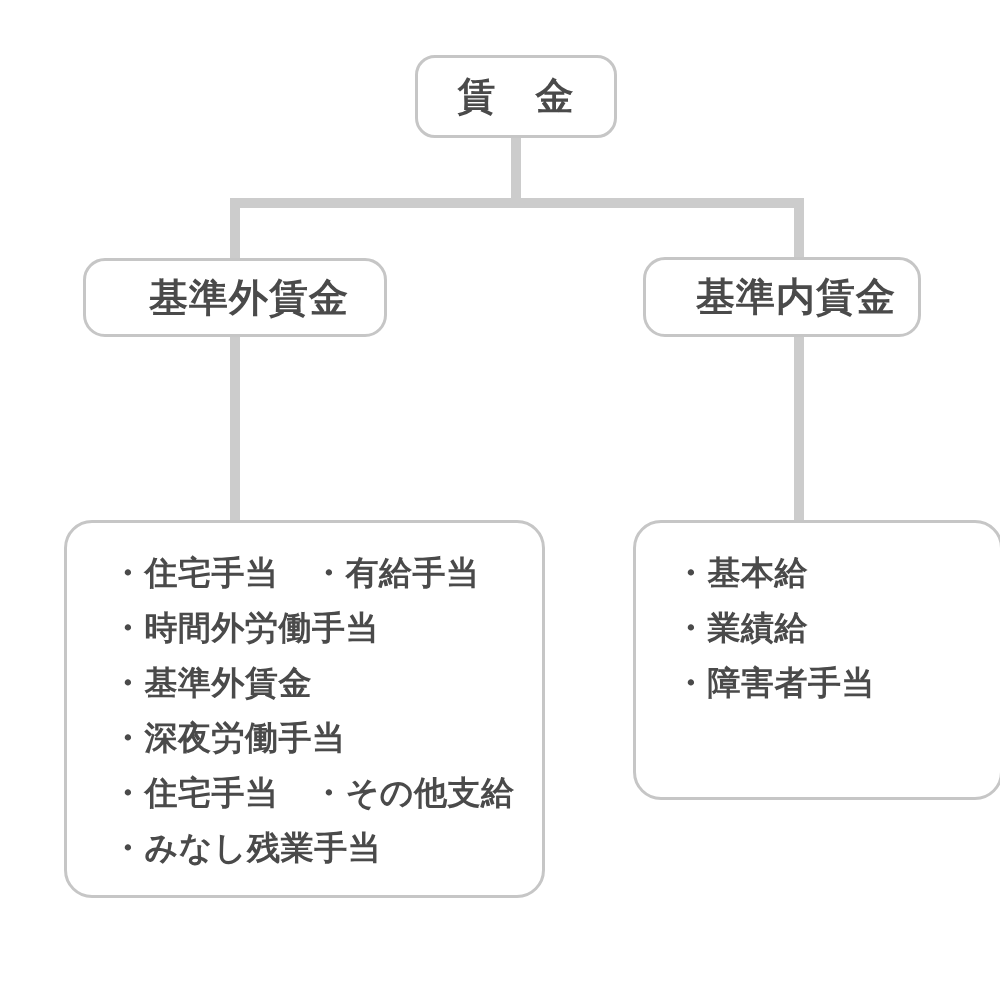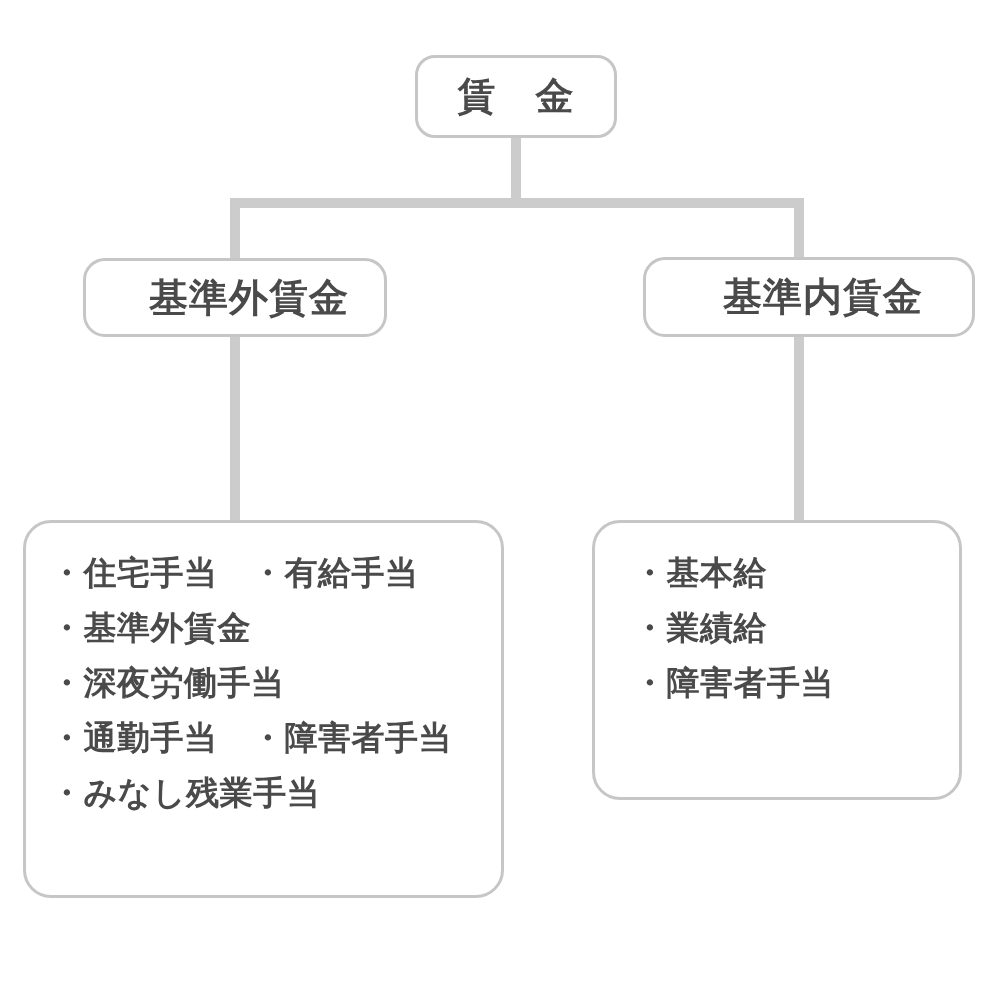--- a/index.html
+++ b/index.html
@@ -44,28 +44,29 @@
     font-size: 39px; font-weight: bold;
     letter-spacing: 1px;
     padding-left: 28px;
   }
   .node-title-left {
     left: 83px; top: 258px;
     width: 304px; height: 79px;
   }
   .node-title-right {
     left: 643px; top: 257px;
-    width: 332px; height: 80px;
+    width: 278px; height: 80px;
   }
   .node-list {
     border-radius: 28px;
-    padding: 22px 10px 0 24px;
+    padding: 22px 10px 0 44px;
     font-size: 33px; font-weight: bold;
     line-height: 55px;
     letter-spacing: 0.5px;
+    margin-left: 41px;
   }
   .node-list-left {
     left: 23px; top: 520px;
     width: 481px; height: 378px;
   }
   .node-list-right {
     left: 592px; top: 520px;
     width: 370px; height: 280px;
     padding-left: 38px;
   }
@@ -99,23 +100,24 @@
   <div class="node node-title node-title-left">
     <span>基準外賃金</span>
   </div>
 
   <div class="node node-title node-title-right">
     <span>基準内賃金</span>
   </div>
 
   <div class="node node-list node-list-left">
     <div class="list-item">・住宅手当　・有給手当</div>
+    <div class="list-item">・時間外労働手当</div>
     <div class="list-item">・基準外賃金</div>
     <div class="list-item">・深夜労働手当</div>
-    <div class="list-item">・通勤手当　・障害者手当</div>
+    <div class="list-item">・住宅手当　・その他支給</div>
     <div class="list-item">・みなし残業手当</div>
   </div>
 
   <div class="node node-list node-list-right">
     <div class="list-item">・基本給</div>
     <div class="list-item">・業績給</div>
     <div class="list-item">・障害者手当</div>
   </div>
 
 </div>

